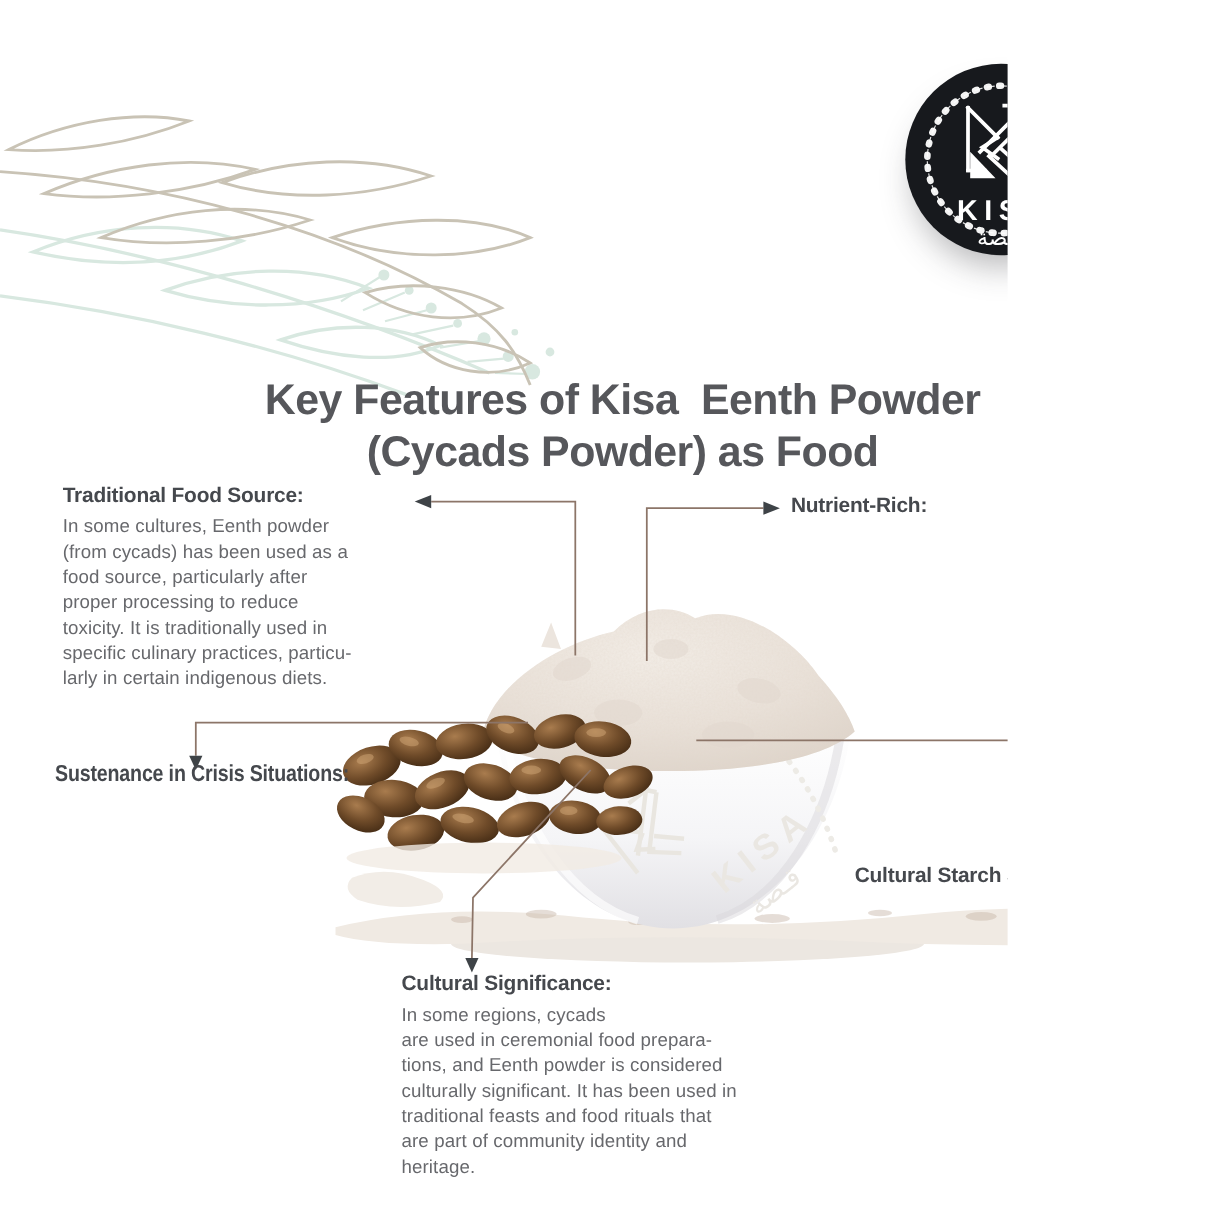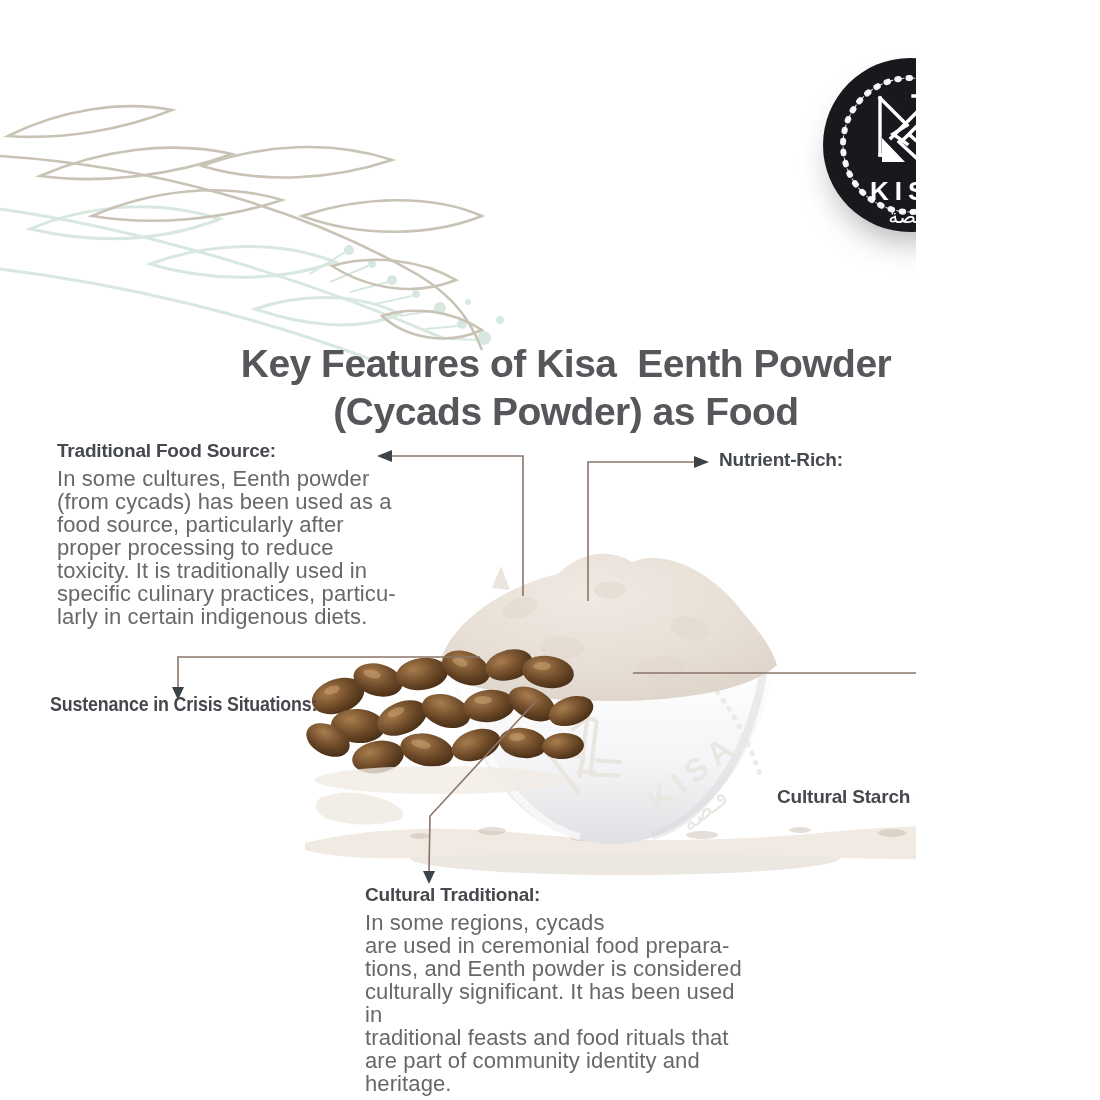--- a/index.html
+++ b/index.html
@@ -26,21 +26,21 @@
   .title{left:0;top:324px;width:1100px;text-align:center;z-index:4;
          font-family:"Liberation Sans",sans-serif;font-weight:bold;
          font-size:39px;line-height:48px;letter-spacing:-.5px;
          color:var(--c-title,#56575b);margin:16px;}
   .title span{white-space:pre-wrap;}
 
   
   .feature{z-index:4;}
   .feature h2{margin:0 0 5px 0;font-family:"Liberation Sans",sans-serif;font-weight:bold;
               font-size:19px;letter-spacing:-.2px;color:var(--c-heading,#45484d);}
-  .feature p{margin:0;font-size:22px;line-height:23px;letter-spacing:.1px;
+  .feature p{margin:0;font-size:17px;line-height:23px;letter-spacing:.1px;
              color:var(--c-body,#67686c);white-space:pre-line;}
   .f1{left:57px;top:440px;width:345px;}
   .f2{left:719px;top:449px;width:340px;}
   .f3{left:50px;top:692px;width:305px;}
   .f3 h2{transform:scaleX(.85);transform-origin:left center;white-space:nowrap;font-size:21px;}
   .f4{left:365px;top:884px;width:385px;}
   .f5{left:777px;top:786px;width:290px;}
 
   .photo{left:280px;top:548px;z-index:1;}
   .connectors{left:0;top:0;z-index:3;pointer-events:none;}
@@ -268,21 +268,21 @@
 
   <section class="abs feature f2">
     <h2>Nutrient-Rich:</h2>
   </section>
 
   <section class="abs feature f3">
     <h2>Sustenance in Crisis Situations:</h2>
   </section>
 
   <section class="abs feature f4">
-    <h2>Cultural Traditional:</h2>
+    <h2>Cultural Significance:</h2>
     <p>In some regions, cycads
 are used in ceremonial food prepara-
 tions, and Eenth powder is considered
 culturally significant. It has been used in
 traditional feasts and food rituals that
 are part of community identity and
 heritage.</p>
   </section>
 
   <section class="abs feature f5">

